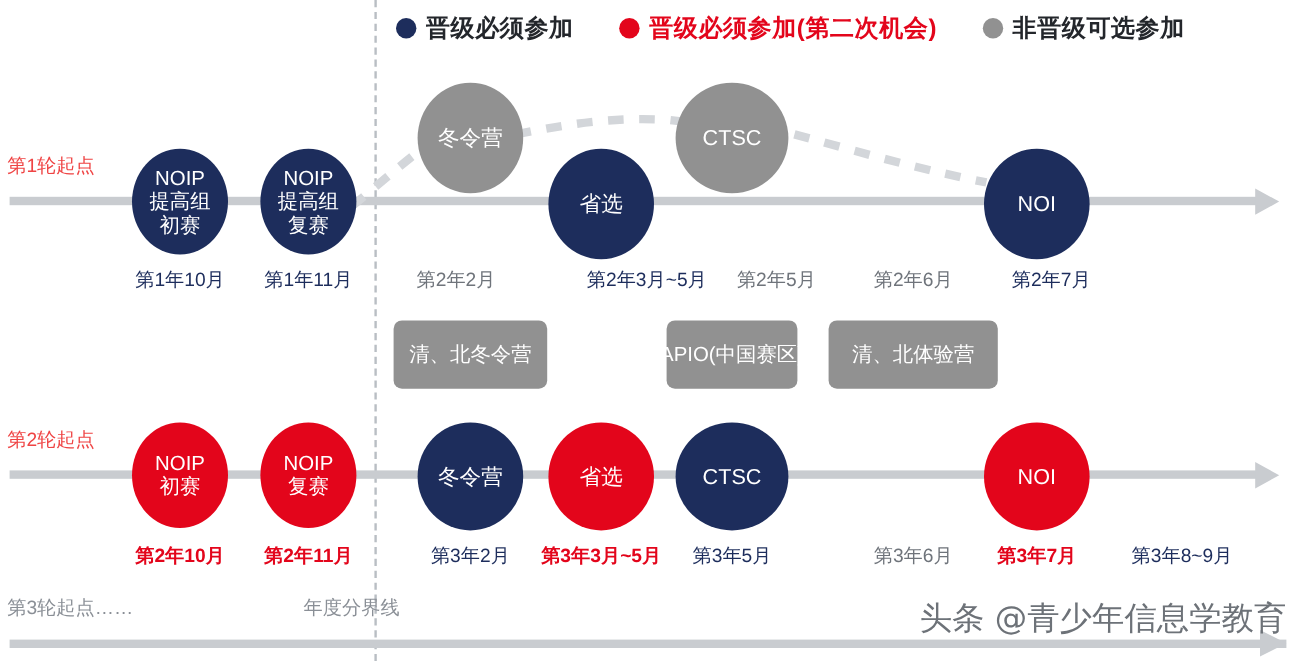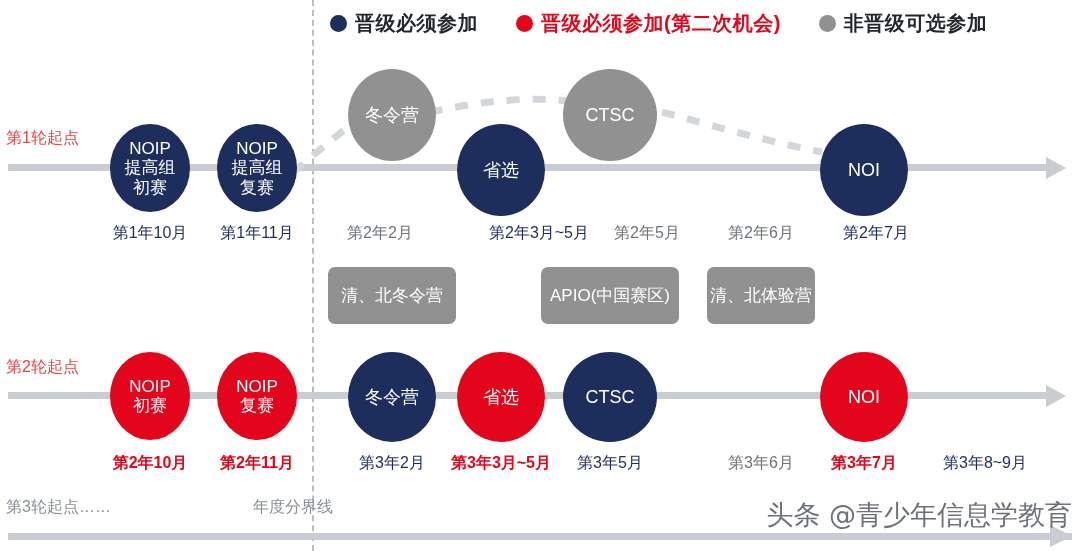--- a/index.html
+++ b/index.html
@@ -164,24 +164,24 @@
   <div class="caption navy" style="left:257px; top:223px;">第1年11月</div>
   <div class="caption gray" style="left:380px; top:223px;">第2年2月</div>
   <div class="caption navy" style="left:501px; top:223px;margin-left:38px;">第2年3月~5月</div>
   <div class="caption gray" style="left:610px; top:223px;margin-left:37px;">第2年5月</div>
   <div class="caption gray" style="left:761px; top:223px;">第2年6月</div>
   <div class="caption navy" style="left:864px; top:223px;margin-left:12px;">第2年7月</div>
 
   <div class="pill" style="left:392px; top:267px; width:128px; height:57px;">
     <span>清、北冬令营</span>
   </div>
-  <div class="pill" style="left:610px; top:267px; width:138px; height:57px;">
+  <div class="pill" style="left:610px; top:267px; width:109px; height:57px;">
     <span>APIO(中国赛区)</span>
   </div>
-  <div class="pill" style="left:761px; top:267px; width:108px; height:57px;">
+  <div class="pill" style="left:761px; top:267px; width:141px; height:57px;">
     <span>清、北体验营</span>
   </div>
 
   <div class="row-start" style="left:6px; top:357px;">第2轮起点</div>
   <div class="axis" style="top:392px; width:1042px;"></div>
   <div class="axis-head" style="top:385px; left:1046px;"></div>
 
   <div class="node red" style="left:110px; top:352px; width:80px; height:88px; font-size:17px;">
     <span class="n-line">NOIP</span>
     <span class="n-line">初赛</span>

